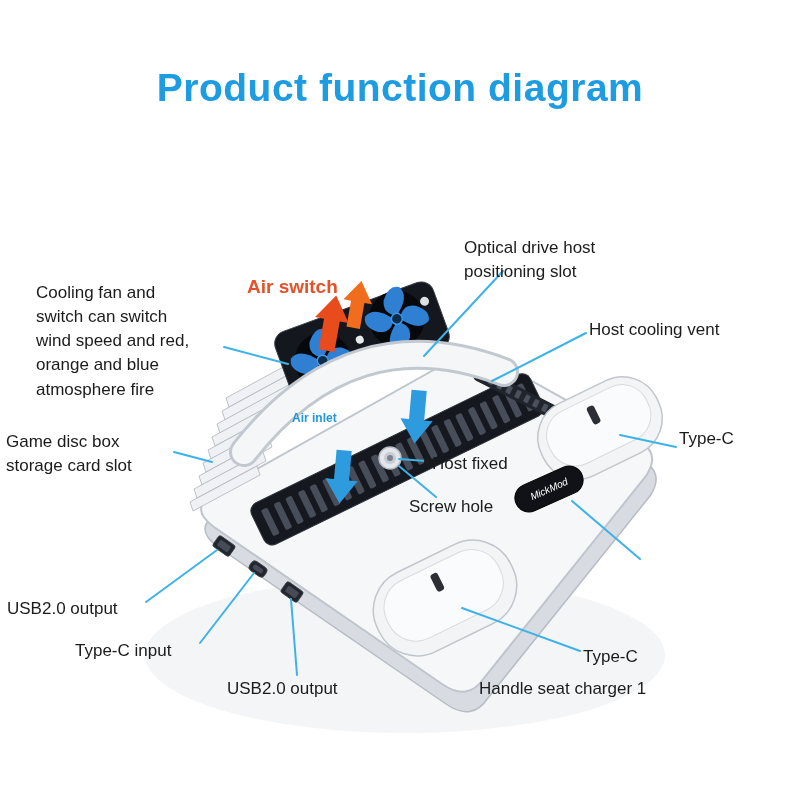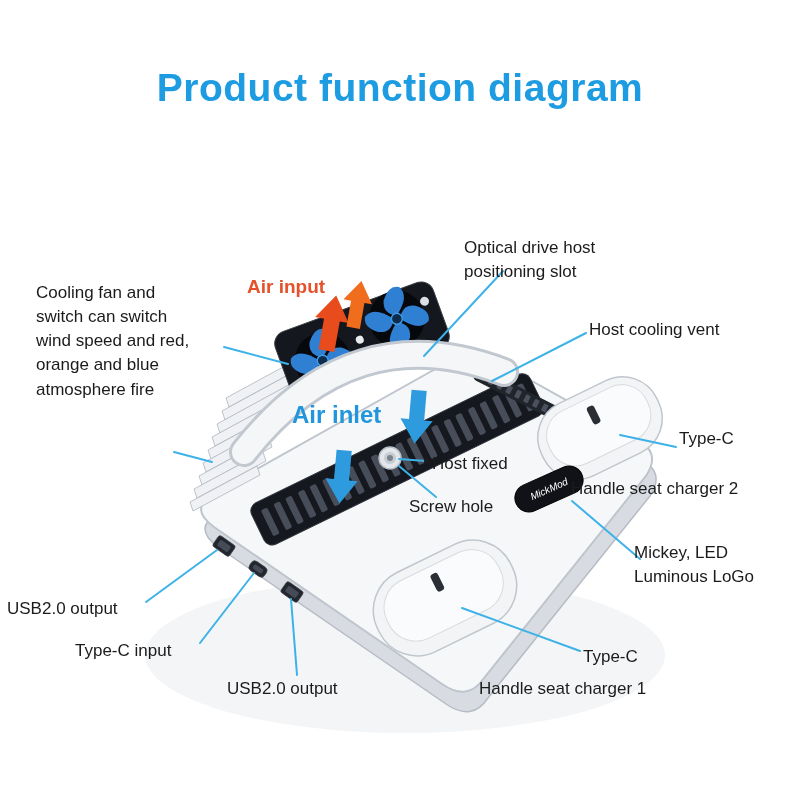--- a/index.html
+++ b/index.html
@@ -13,21 +13,21 @@
     letter-spacing:.5px;
   }
   svg.product { position:absolute; left:0; top:0; }
   .label {
     position:absolute; color:#1b1b1b; font-size:17px; line-height:1.42;
     white-space:pre-line;
   }
   .center { }
   .bold { font-weight:400; }
   .orange { color:#e4512a; font-weight:700; font-size:19px; }
-  .blue { color:#2296dd; font-weight:700; font-size:24px; }
+  .blue { color:#2296dd; font-weight:700; font-size:12px;margin-top:12px; }
 
   #lbl-cooling-fan { left:36px;  top:281px; width:192px; }
   #lbl-air-outlet  { left:247px; top:274px; }
   #lbl-optical     { left:464px; top:236px; }
   #lbl-vent        { left:589px; top:318px; }
   #lbl-air-inlet   { left:292px; top:398px; }
   #lbl-game-disc   { left:6px;   top:430px; width:170px; }
   #lbl-host-fixed  { left:432px; top:452px; }
   #lbl-screw-hole  { left:409px; top:495px; }
   #lbl-type-c-2    { left:679px; top:427px; }
@@ -197,40 +197,39 @@
     </g>
     <circle cx="427" cy="461" r="3" fill="#1b1b1b"></circle>
   </svg>
 
   <div class="label center" id="lbl-cooling-fan">Cooling fan and
 switch can switch
 wind speed and red,
 orange and blue
 atmosphere fire</div>
 
-  <div class="label orange" id="lbl-air-outlet">Air input</div>
+  <div class="label orange" id="lbl-air-outlet">Air switch</div>
 
   <div class="label" id="lbl-optical">Optical drive host
 positioning slot</div>
 
   <div class="label" id="lbl-vent">Host cooling vent</div>
 
   <div class="label blue" id="lbl-air-inlet">Air inlet</div>
 
+  <div class="label center" id="lbl-game-disc">Game disc box
+storage card slot</div>
 
   <div class="label bold" id="lbl-host-fixed">Host fixed</div>
 
   <div class="label bold" id="lbl-screw-hole">Screw hole</div>
 
   <div class="label" id="lbl-type-c-2">Type-C</div>
 
-  <div class="label" id="lbl-handle-2">Handle seat charger 2</div>
-
-  <div class="label center" id="lbl-mickey">Mickey, LED
-Luminous LoGo</div>
+
 
   <div class="label" id="lbl-usb-left">USB2.0 output</div>
 
   <div class="label" id="lbl-type-c-in">Type-C input</div>
 
   <div class="label" id="lbl-usb-bottom">USB2.0 output</div>
 
   <div class="label" id="lbl-type-c-1">Type-C</div>
 
   <div class="label" id="lbl-handle-1">Handle seat charger 1</div>

